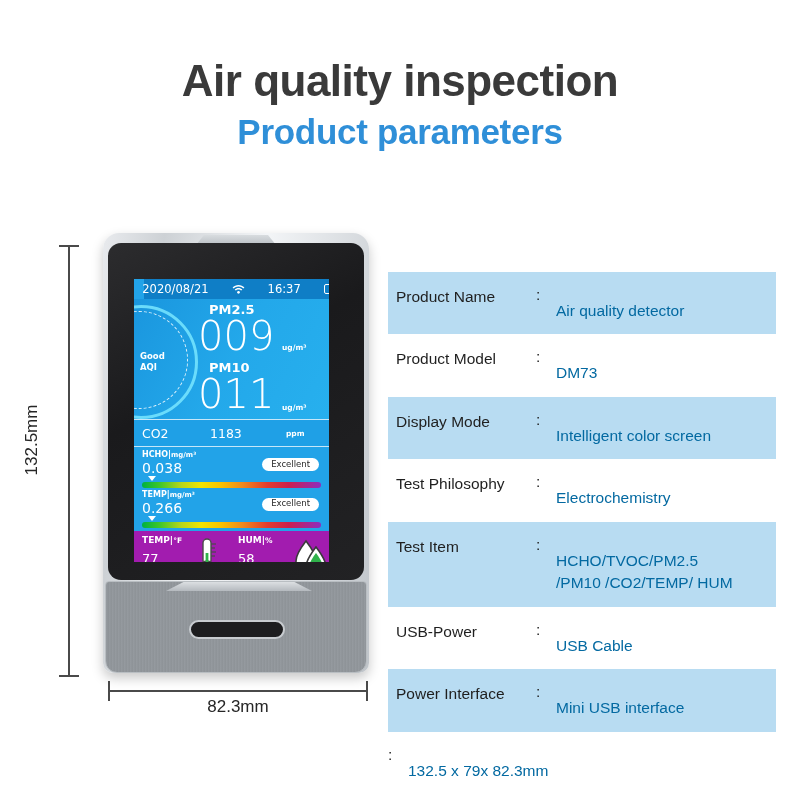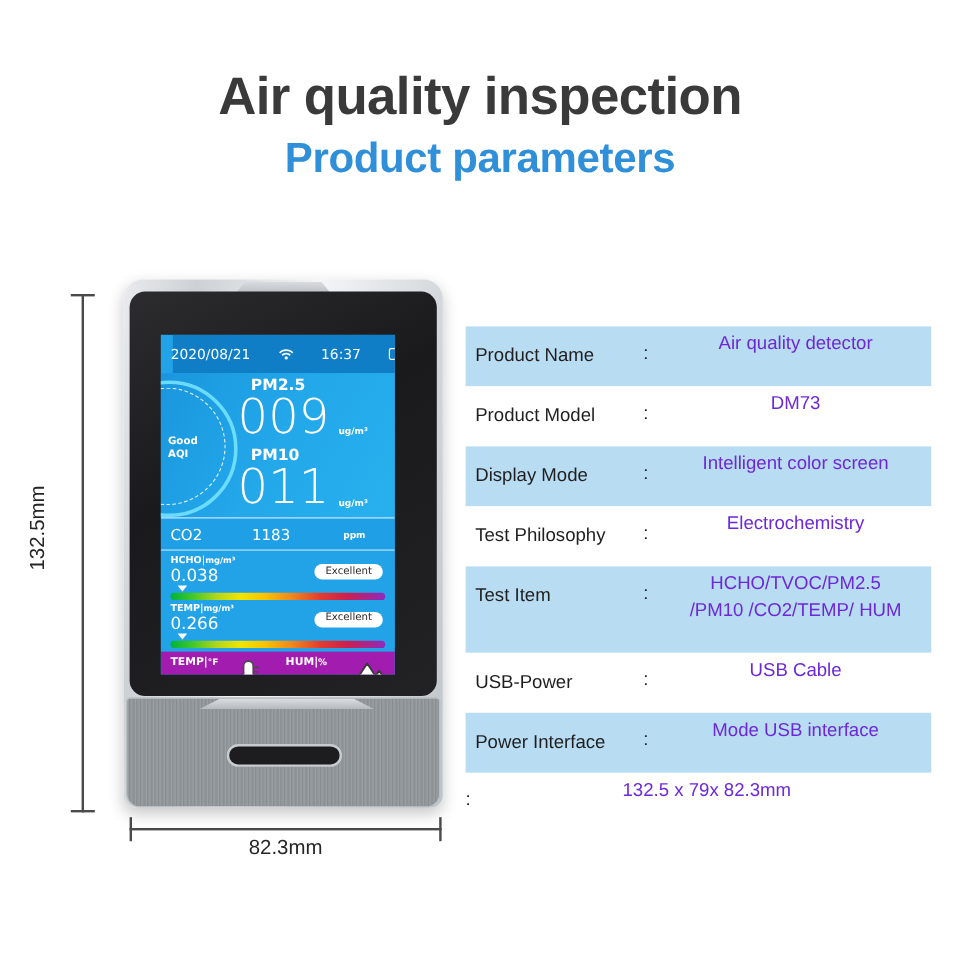--- a/index.html
+++ b/index.html
@@ -181,21 +181,21 @@
     position: absolute;
     left: 31px;
     top: 46px;
     width: 195px;
     height: 283px;
     background: #22a3e8;
     overflow: hidden;
   }
   #status-bar {
     position: relative;
-    height: 32px;
+    height: 20px;
     background: #0f7ec6;
     display: flex;
     align-items: center;
     justify-content: center;
     gap: 23px;
     color: #ffffff;
     font-size: 11.5px;
     font-family: "DejaVu Sans", sans-serif;
     margin-left: 10px;
   }
@@ -404,25 +404,24 @@
     width: 16px;
     flex: 0 0 16px;
     font-size: 15.5px;
     color: #1f1f1f;
     padding-top: 14px;
     text-align: left;
   }
   .spec-value {
     flex: 1 1 auto;
     font-size: 15.5px;
-    color: #6d28d9;
-    padding: 4px 6px 12px 4px;
+    color: #0369a1;
+    padding: 28px 6px 12px 4px;
     line-height: 1.45;
     box-sizing: border-box;
-    text-align: center;
   }
   .spec-value .line2 { display: block; }
   .spec-row.two-line { min-height: 72px; }
 </style>
 </head>
 <body>
 
 <div id="headings">
   <div id="title-main">Air quality inspection</div>
   <div id="title-sub">Product parameters</div>
@@ -591,19 +590,19 @@
       </div>
     </div>
     <div class="spec-row plain">
       <div class="spec-label">USB-Power</div>
       <div class="spec-colon">:</div>
       <div class="spec-value">USB Cable</div>
     </div>
     <div class="spec-row shaded">
       <div class="spec-label">Power Interface</div>
       <div class="spec-colon">:</div>
-      <div class="spec-value">Mode USB interface</div>
+      <div class="spec-value">Mini USB interface</div>
     </div>
     <div class="spec-row plain">
       <div class="spec-colon">:</div>
       <div class="spec-value">132.5 x 79x 82.3mm</div>
     </div>
   </div>
 
 </body></html>

